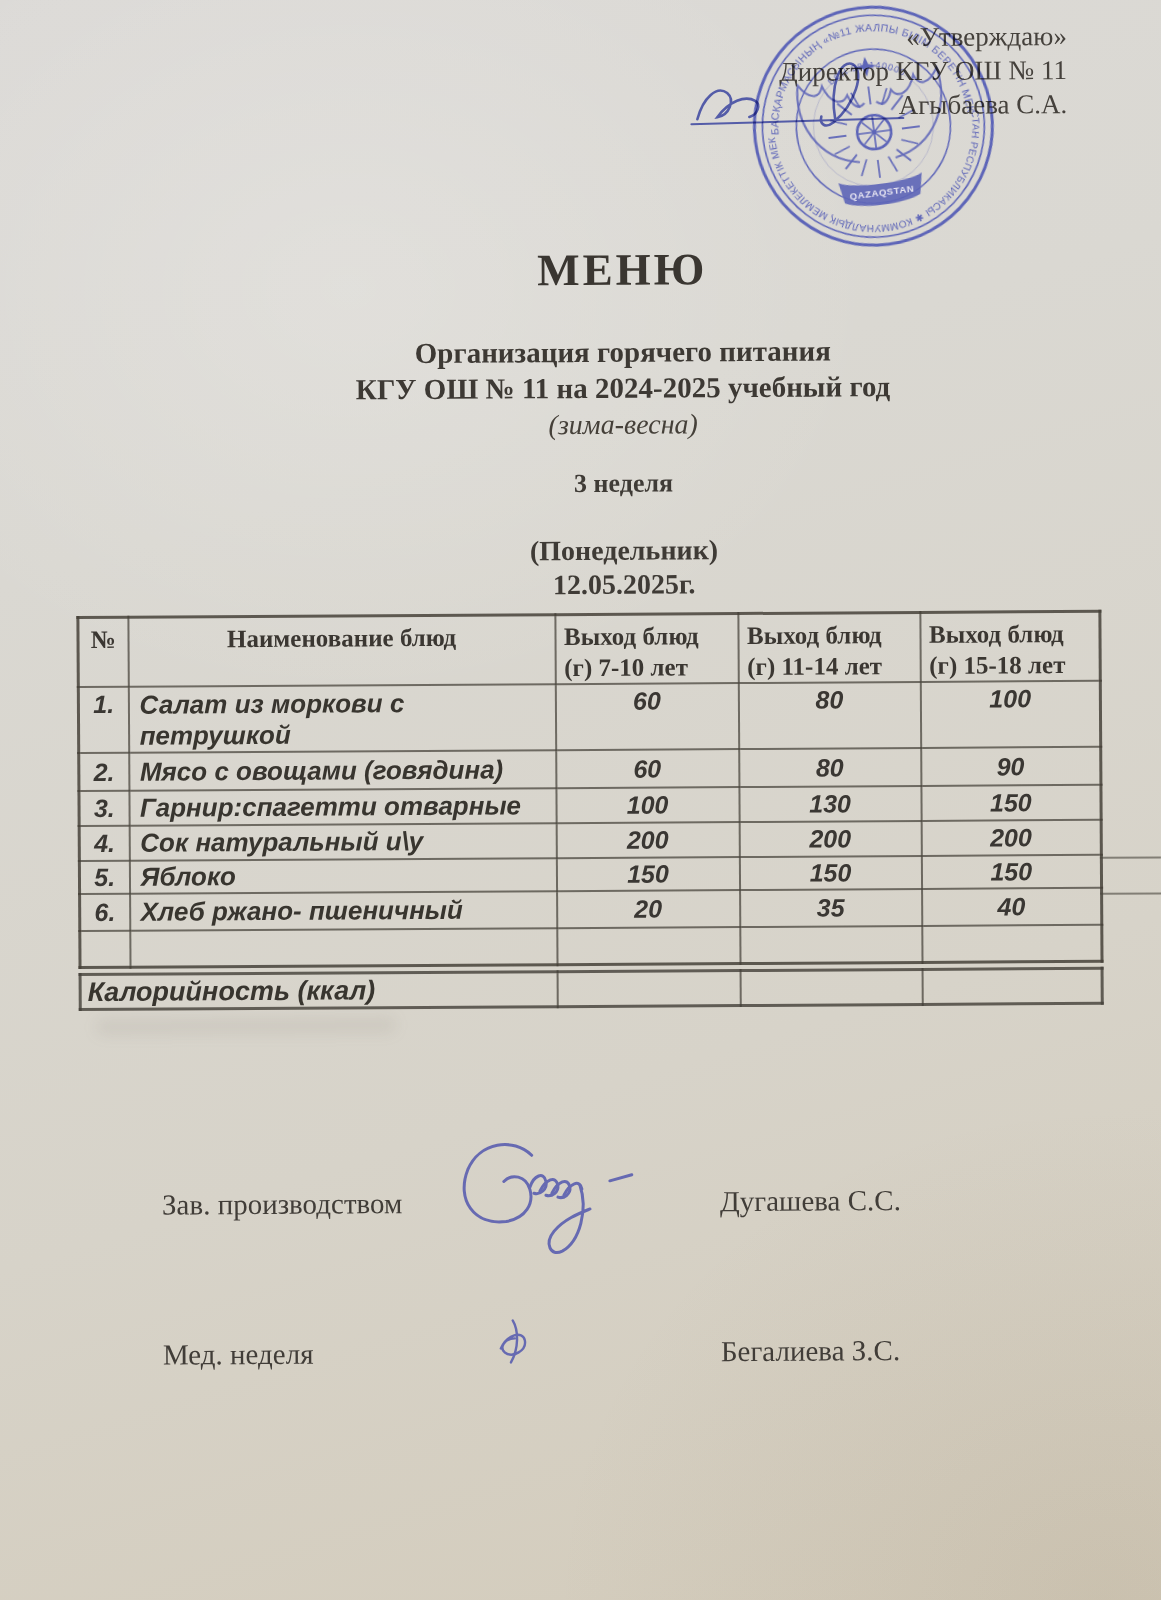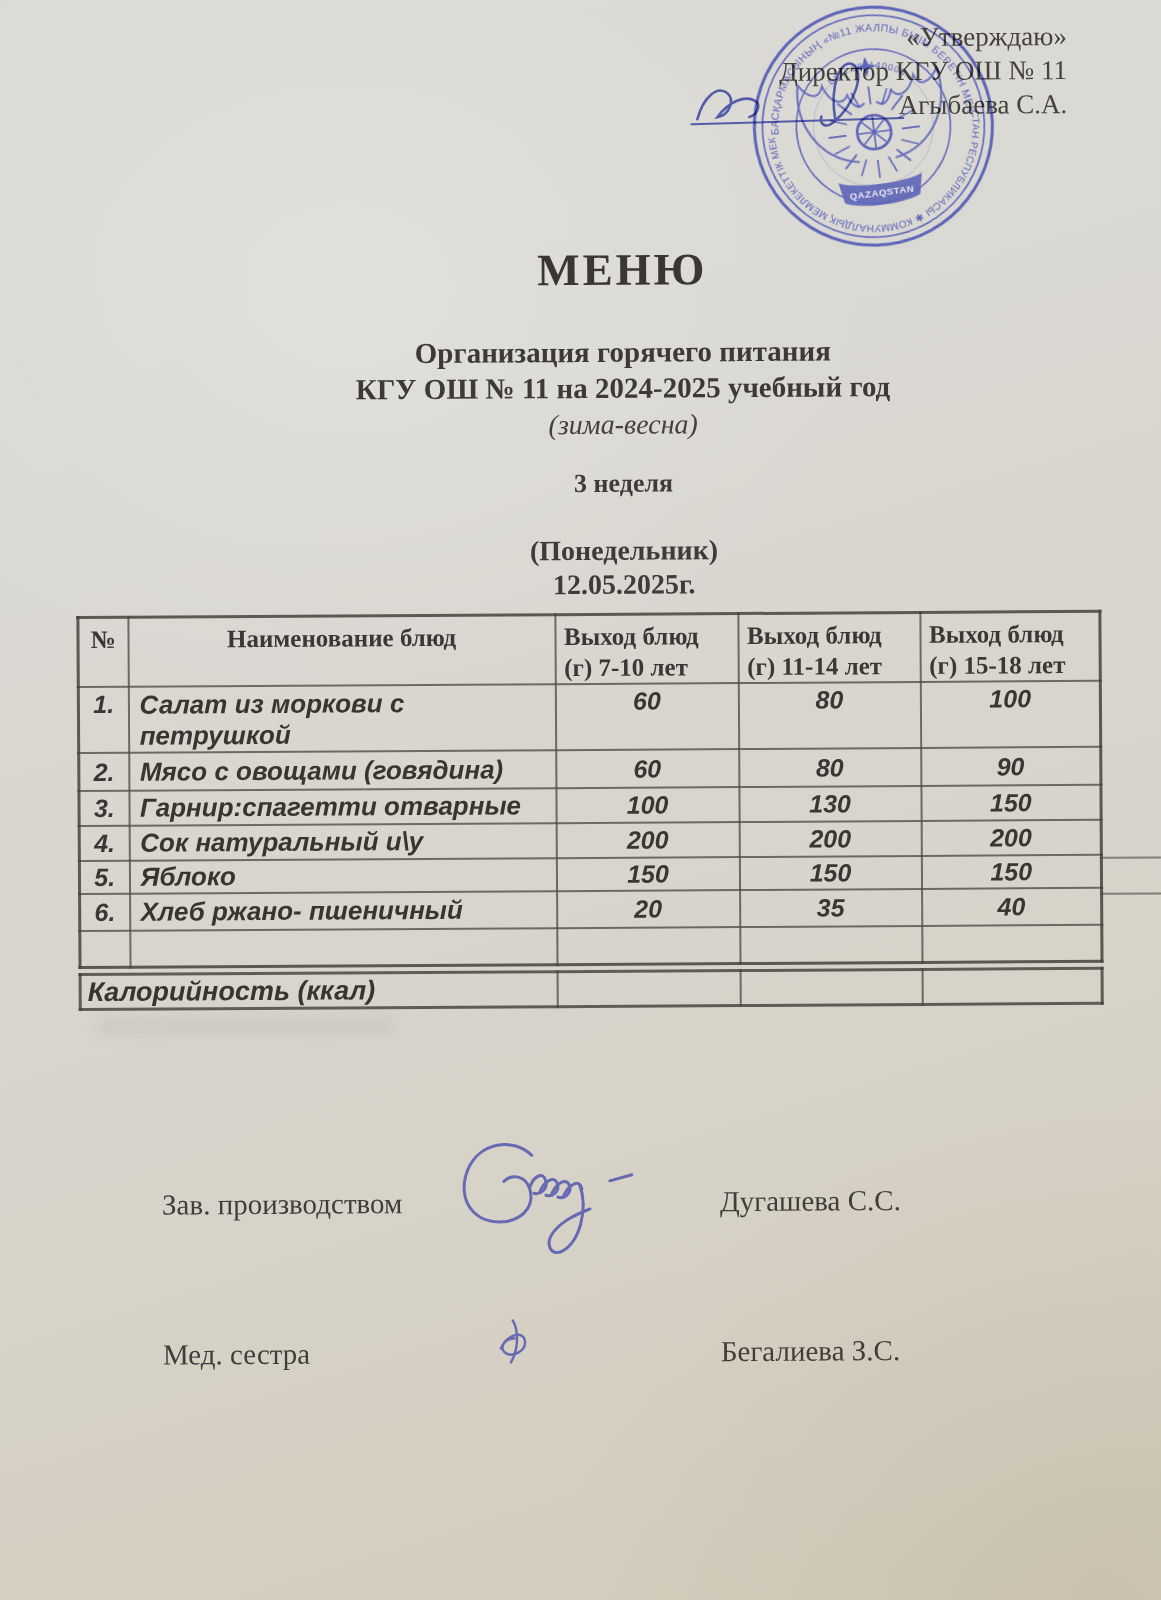--- a/index.html
+++ b/index.html
@@ -241,21 +241,21 @@
       <path d="M108,62 C112,50 122,46 124,56 C126,64 118,70 112,68"></path>
       <path d="M118,66 C124,54 134,50 136,60 C137,67 130,72 124,70"></path>
       <path d="M130,68 C136,56 146,52 148,62 C149,69 142,74 136,72"></path>
       <path d="M142,70 C148,58 158,54 160,64"></path>
       <path d="M158,60 C166,84 158,116 140,126 C128,132 122,118 132,106 C142,94 158,88 168,84"></path>
       <path d="M188,56 L210,50"></path>
     </g>
   </svg>
   <div class="sig-name" style="left:718px;top:1186px">Дугашева С.С.</div>
 
-  <div class="sig-label" style="left:160px;top:1336px">Мед. сестра</div>
+  <div class="sig-label" style="left:160px;top:1336px">Мед. неделя</div>
   <svg class="sig-svg" style="left:480px;top:1308px" width="70" height="70" viewBox="0 0 70 70">
     <g stroke="#5d61b0" fill="none" stroke-width="2.4" stroke-linecap="round" opacity=".92">
       <path d="M30,12 C36,22 36,40 28,54"></path>
       <path d="M18,40 C24,26 40,22 42,32 C44,42 30,50 22,44 C16,39 22,30 32,30"></path>
     </g>
   </svg>
   <div class="sig-name" style="left:718px;top:1336px">Бегалиева З.С.</div>
 
 </div>
 

